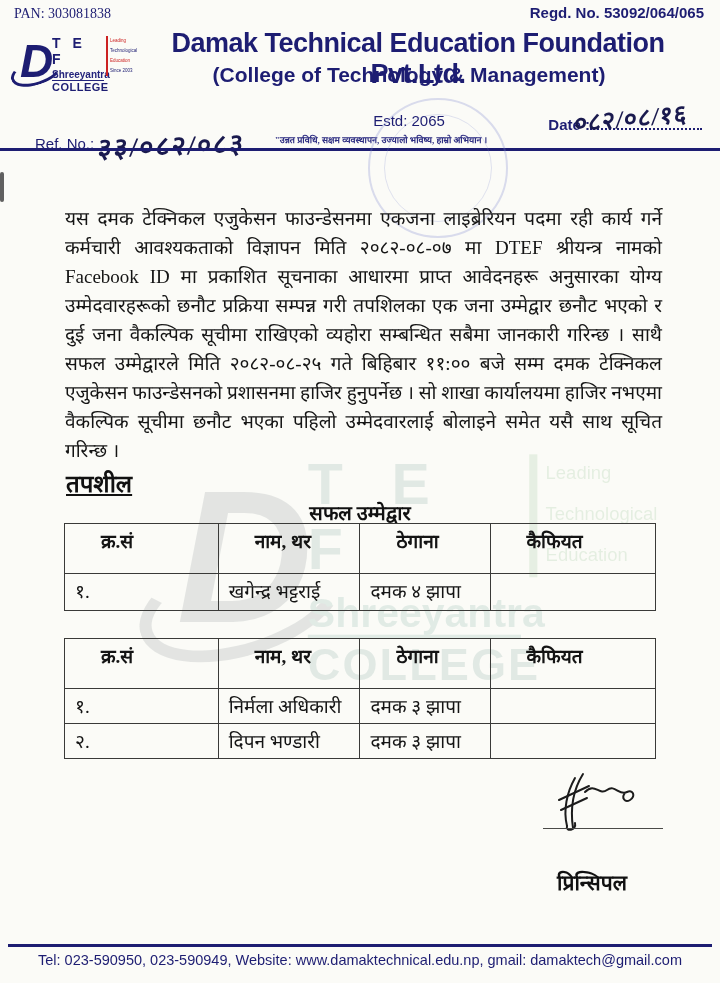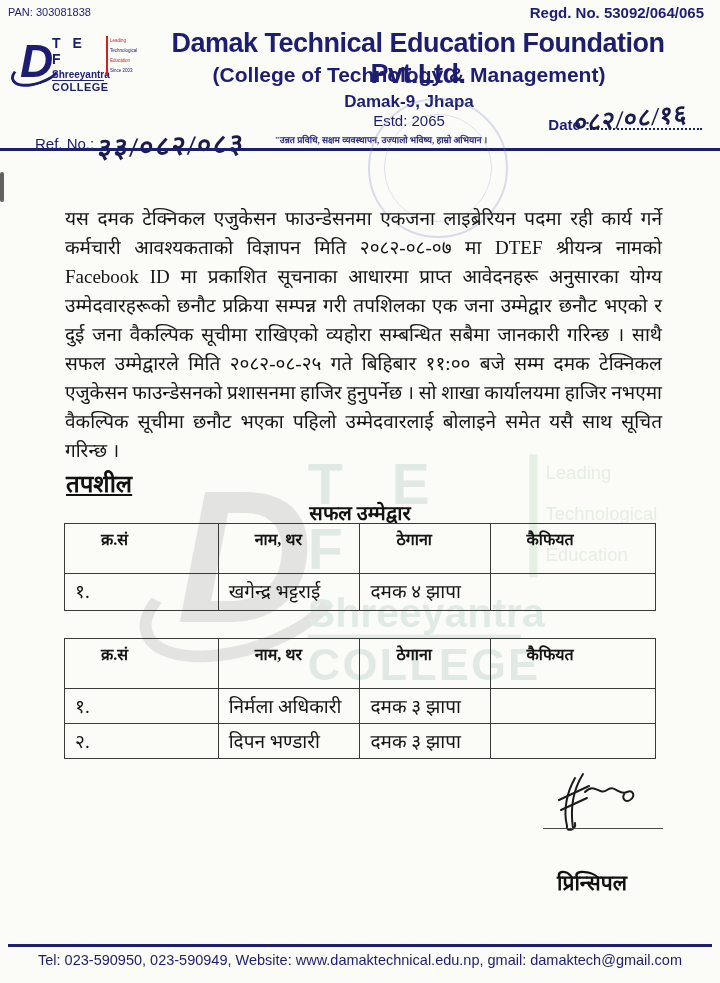--- a/index.html
+++ b/index.html
@@ -6,21 +6,21 @@
   html,body { background:#e8e8e6; }
   .page {
     position:relative; width:720px; height:983px; margin:0 auto;
     background:#fbfbf7; overflow:hidden;
     font-family:"Liberation Serif","DejaVu Serif",serif; color:#1b1b1b;
   }
   .latin { font-family:"Liberation Sans","DejaVu Sans",sans-serif; }
   .navy { color:#1d1d72; }
 
   
-  .pan { position:absolute; left:8px; top:6px; font-size:11px; }
+  .pan { position:absolute; left:14px; top:6px; font-size:14px;font-family:Liberation Serif, serif; }
   .regd { position:absolute; right:16px; top:4px; font-size:15px; font-weight:bold; }
 
   .logo { position:absolute; left:14px; top:33px; width:112px; height:62px; }
   .logo-core { position:relative; width:112px; height:62px; }
   .logo-d {
     position:absolute; left:6px; top:2px; font-family:"Liberation Sans",sans-serif;
     font-weight:bold; font-style:italic; font-size:46px; line-height:52px; color:#1d1d72;
   }
   .logo-swoosh {
     position:absolute; left:-4px; top:26px; width:52px; height:26px;
@@ -107,21 +107,21 @@
   .tbl-title-1 { top:499px; }
   .tbl-title-2 { top:613px; }
 
   table.cand { position:absolute; left:64px; width:592px; border-collapse:collapse; table-layout:fixed; }
   .tbl-1 { top:523px; }
   .tbl-2 { top:638px; }
   table.cand th, table.cand td {
     border:1.6px solid #3a3a38; padding:4px 10px; vertical-align:top; text-align:left;
     font-size:19px; color:#141414;
   }
-  table.cand th { font-weight:bold; font-size:16px; height:50px;padding-left:36px; }
+  table.cand th { font-weight:bold; font-size:19px; height:50px;padding-left:36px; }
   .tbl-1 td { height:37px; }
   .tbl-2 td { height:32px; }
   .col-sn { width:26%; } .col-name { width:24%; } .col-addr { width:22%; } .col-rem { width:28%; }
 
   
   .sig-block { position:absolute; left:505px; top:770px; width:165px; }
   .sig-svg { position:absolute; left:32px; top:0; }
   .sig-line { position:absolute; left:38px; top:58px; width:120px; border-bottom:1.6px solid #4a4a48; }
   .sig-title { position:absolute; left:52px; top:62px; font-size:21px; font-weight:bold; color:#111;margin-top:36px; }
 
@@ -155,21 +155,20 @@
         <div class="ls-red">Leading</div>
         <div class="ls-navy">Technological</div>
         <div class="ls-red">Education</div>
         <div class="ls-navy">Since 2003</div>
       </div>
     </div>
   </div>
 
   <div class="org-name latin">Damak Technical Education Foundation Pvt.Ltd.</div>
   <div class="college-line latin">(College of Technology &amp; Management)</div>
-  <div class="addr-line latin">Damak-9, Jhapa</div>
   <div class="estd-line latin">Estd: 2065</div>
 
   <div class="ref-row latin">
     <span>Ref. No.:</span>
     <span class="hand ref-value">३३/०८२/०८३</span>
   </div>
 
   <div class="tagline">"उन्नत प्रविधि, सक्षम व्यवस्थापन, उज्यालो भविष्य, हाम्रो अभियान ।</div>
 
   <div class="date-row latin">

